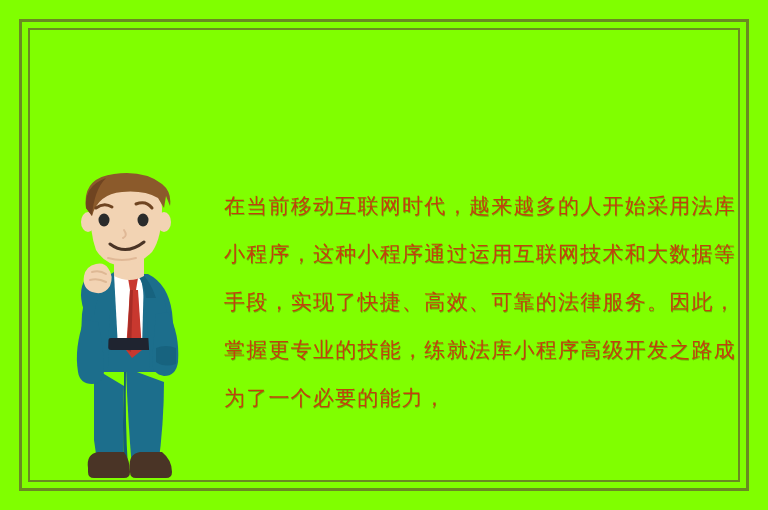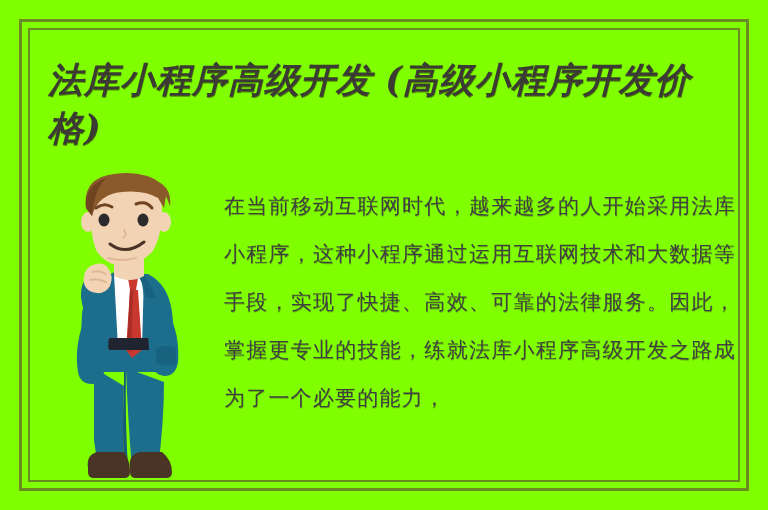--- a/index.html
+++ b/index.html
@@ -42,21 +42,21 @@
     line-height:48px;
     letter-spacing:1px;
     text-shadow:0.6px 0.6px 0 rgba(40,50,10,.55);
     white-space:pre-wrap;
   }
   
   .body-copy{
     position:absolute;
     left:224px;top:182px;
     width:512px;
-    color:#404040;
+    color:#c2410c;
     font-family:"DejaVu Sans",sans-serif;
     font-size:21px;
     line-height:48px;
     letter-spacing:1.2px;
     text-align:justify;
     text-justify:inter-character;
     text-shadow:0.5px 0.5px 0 rgba(50,70,10,.35);
   }
   
   .illo{
@@ -67,21 +67,20 @@
   .illo svg{display:block;width:100%;height:100%;}
 </style>
 </head>
 <body>
 
 <div id="poster">
 
   <div class="frame-outer"></div>
   <div class="frame-inner"></div>
 
-  <div class="title">法库小程序高级开发 (高级小程序开发价格)</div>
 
   <div class="body-copy">在当前移动互联网时代，越来越多的人开始采用法库小程序，这种小程序通过运用互联网技术和大数据等手段，实现了快捷、高效、可靠的法律服务。因此，掌握更专业的技能，练就法库小程序高级开发之路成为了一个必要的能力，</div>
 
   <div class="illo">
     <svg viewBox="0 0 168 322" xmlns="http://www.w3.org/2000/svg">
 
       <path d="M42 196 L42 268 Q44 282 46 296 L72 296 Q70 250 72 214 Z" fill="#1C6E8C"></path>
       <path d="M74 196 Q76 250 80 296 L106 296 Q112 250 112 210 Z" fill="#1C6E8C"></path>
       <path d="M72 196 L74 196 Q73 250 76 296 L72 296 Q70 250 72 214 Z" fill="#165C76"></path>
 

